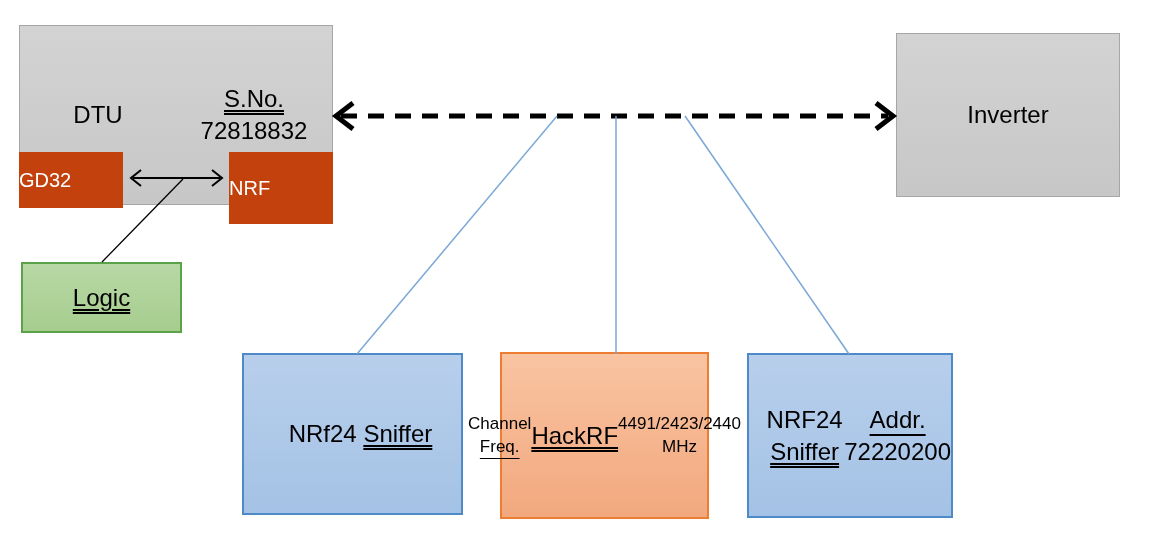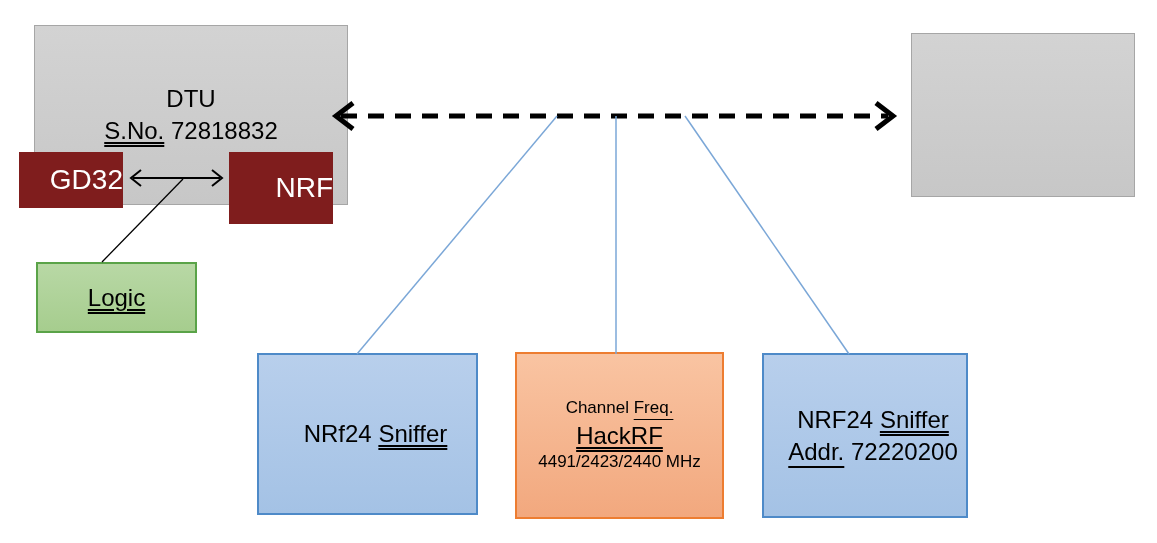--- a/index.html
+++ b/index.html
@@ -7,26 +7,25 @@
     position:relative;
     width:1157px;height:543px;
     background:#ffffff;
     font-family:"Liberation Sans", sans-serif;
     color:#000;
     overflow:hidden;
   }
   .box{
     position:absolute;
     box-sizing:border-box;
-    display:flex;flex-direction:column;
+    display:flex;flex-direction:row;
     align-items:center;justify-content:center;
     text-align:center;
     font-size:24px;line-height:1.32;
     z-index:1;
-    margin-left:15px;
   }
   .gray{
     background:linear-gradient(180deg,#D3D3D3,#C7C7C7);
     border:1px solid #A6A6A6;
   }
   .blue{
     background:linear-gradient(180deg,#B8CFEC,#A4C2E5);
     border:2px solid #4E8AC8;
     padding-left:16px;
   }
@@ -34,23 +33,23 @@
     background:linear-gradient(180deg,#F9C4A2,#F2A87E);
     border:2px solid #ED7D31;
   }
   .green{
     background:linear-gradient(180deg,#B8D8A5,#A6CD8E);
     border:2px solid #5AA348;
     text-align:center;
   }
   .chip{
     position:absolute;
-    background:#7f1d1d;color:#fff;
-    display:flex;align-items:center;justify-content:flex-end;
-    font-size:28px;
+    background:#c2410c;color:#fff;
+    display:flex;align-items:center;justify-content:flex-start;
+    font-size:20px;
     z-index:2;
   }
   .line{display:block;width:100%;}
   .small{font-size:17px;line-height:1.35;}
   
   .u{
     text-decoration-line:underline;
     text-decoration-style:solid;
     text-decoration-color:#000;
     text-decoration-thickness:1.5px;
@@ -86,20 +85,21 @@
 
   <div class="chip" style="left:229px;top:152px;width:104px;height:72px;">
     <span>NRF</span>
   </div>
 
   <div class="box green" style="left:21px;top:262px;width:161px;height:71px;">
     <span class="line"><span class="u"><span class="sq">Logic</span></span></span>
   </div>
 
   <div class="box gray" style="left:896px;top:33px;width:224px;height:164px;">
+    <span class="line">Inverter</span>
   </div>
 
   <div class="box blue" style="left:242px;top:353px;width:221px;height:162px;">
     <span class="line"><span>NRf24</span> <span class="u"><span class="sq">Sniffer</span></span></span>
   </div>
 
   <div class="box orange" style="left:500px;top:352px;width:209px;height:167px;">
     <span class="line small"><span>Channel</span> <span class="sq">Freq.</span></span>
     <span class="line"><span class="u"><span class="sq">HackRF</span></span></span>
     <span class="line small">4491/2423/2440 MHz</span>

